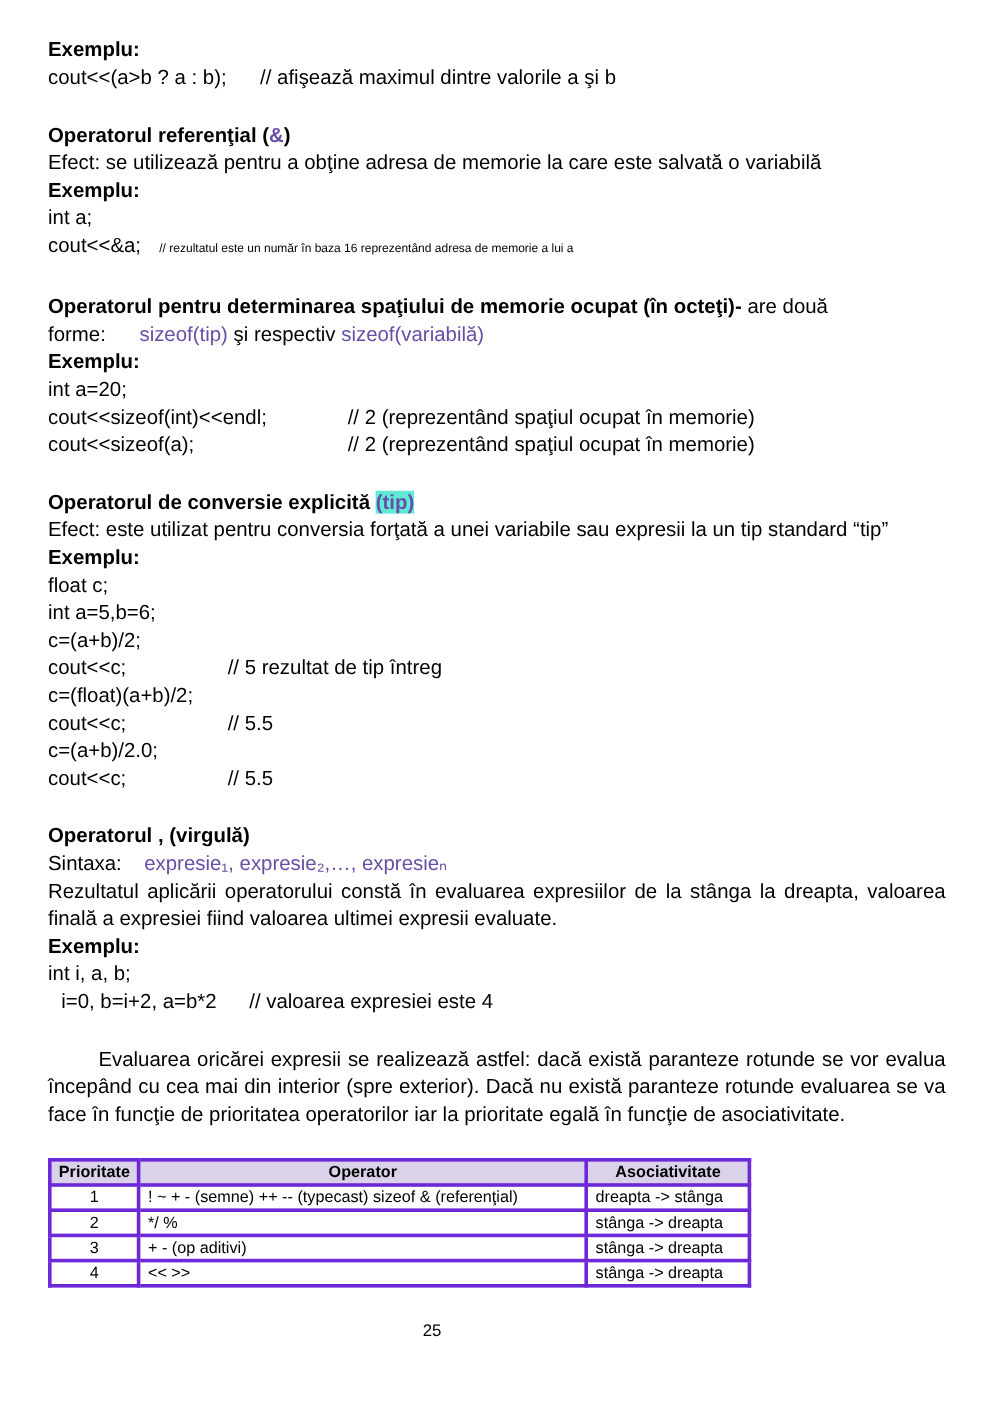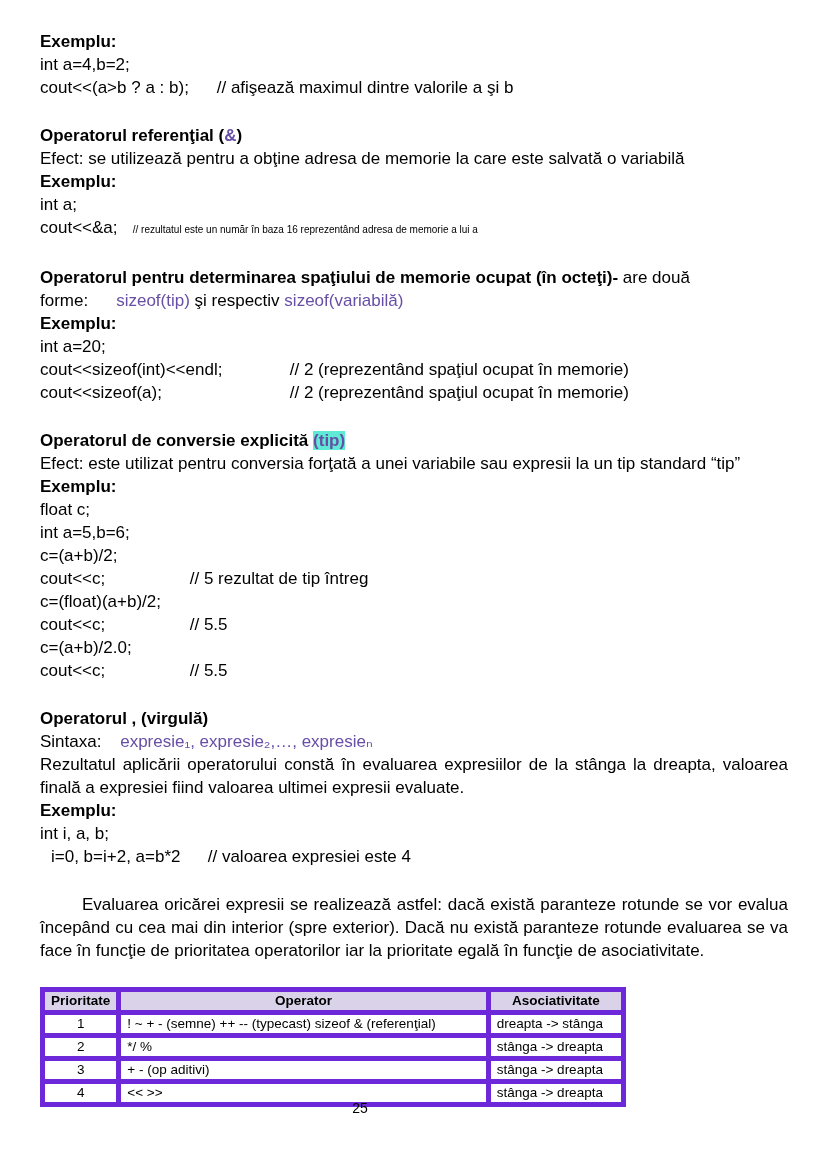--- a/index.html
+++ b/index.html
@@ -33,21 +33,21 @@
   .w150 { min-width: 152px; margin-left: 11px; }
   .gap28 { display: inline-block; min-width: 28px; }
   .sintaxa-val { margin-left: 14px; text-align: right; }
   table.prio {
     border-collapse: collapse;
     width: 586px;
     margin-top: 6px;
     font-size: 13.5px;
   }
   table.prio th, table.prio td {
-    border: 5px solid #6d28d9;
+    border: 3px solid #6d28d9;
     padding: 1px 6px;
     line-height: 16px;
   }
   table.prio th { background: #d9d2e9; font-weight: bold; text-align: center; }
   td.c-prio { width: 74px; text-align: center; }
   td.c-oper { width: 376px; text-align: left; }
   td.c-asoc { width: 136px; text-align: left; }
   .pagenum {
     position: absolute;
     left: 0; bottom: 55px;
@@ -56,21 +56,20 @@
     font-size: 14px;
   }
 </style>
 </head>
 <body>
 
 <div class="page">
 
   <div class="sec">
     <div class="line bold">Exemplu:</div>
-    <div class="line">int a=4,b=2;</div>
     <div class="line">
       <span class="codecol w170">cout&lt;&lt;(a&gt;b ? a : b);</span>
       <span>// afişează maximul dintre valorile a şi b</span>
     </div>
   </div>
 
   <div class="sec">
     <div class="line bold">
       <span>Operatorul referenţial (</span><span class="purple">&amp;</span><span>)</span>
     </div>

